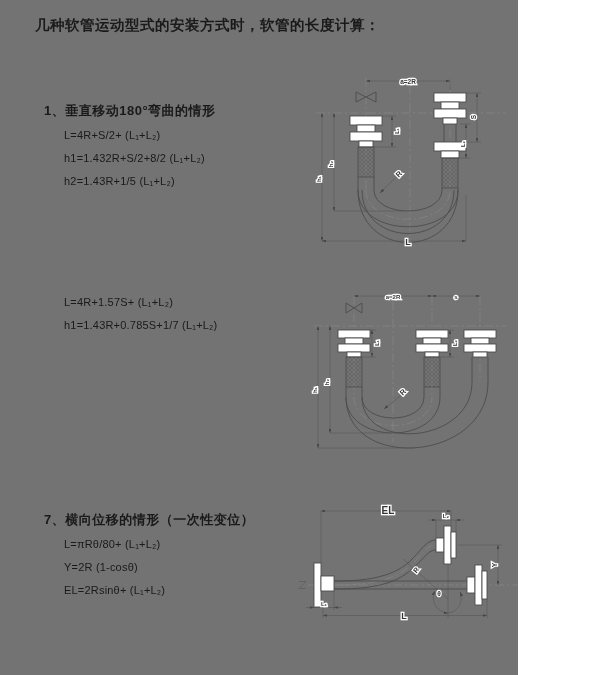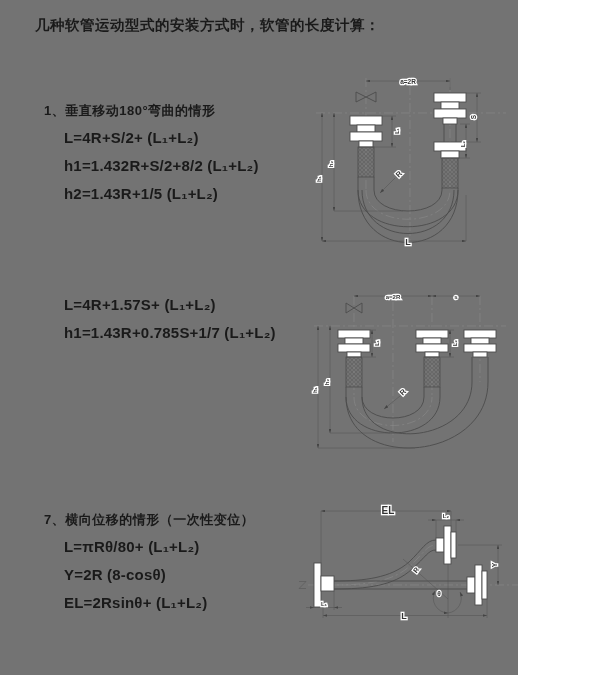--- a/index.html
+++ b/index.html
@@ -1,21 +1,21 @@
 <!DOCTYPE html>
 <html><head>
 <meta charset="utf-8">
 <style>
   html,body{margin:0;padding:0;background:#fff;}
   .page{position:relative;width:518px;height:675px;background:#737373;overflow:hidden;
         font-family:"Liberation Sans","DejaVu Sans",sans-serif;color:#1a1a1a;}
   .title{position:absolute;left:35px;top:16px;font-size:14.5px;font-weight:700;letter-spacing:.5px;white-space:nowrap;}
   .sec{position:absolute;left:44px;width:275px;}
   .sec .h{font-size:13px;font-weight:700;letter-spacing:.5px;margin:0 0 9px 0;white-space:nowrap;}
-  .sec .f{font-size:15px;font-weight:700;letter-spacing:.2px;margin:0 0 11px 20px;white-space:nowrap;}
+  .sec .f{font-size:11px;font-weight:400;letter-spacing:.2px;margin:0 0 11px 20px;white-space:nowrap;}
   svg.diag{position:absolute;}
   .cl{stroke:#8d8d8d;stroke-width:.55;stroke-dasharray:9 3 2 3;fill:none;}
   .ol{stroke:#4c4c4c;stroke-width:.9;fill:none;}
   .fw{stroke:#4c4c4c;stroke-width:.9;fill:#ffffff;}
   .dim{stroke:#555555;stroke-width:.55;fill:none;}
   .lbl{font-family:"Liberation Sans","DejaVu Sans",sans-serif;fill:#333;font-weight:600;
        stroke:#ffffff;stroke-width:2.5px;paint-order:stroke;}
 </style>
 </head>
 <body>
@@ -32,21 +32,21 @@
   </section>
 
   <section class="sec" style="top:296px">
     <div class="f">L=4R+1.57S+ (L₁+L₂)</div>
     <div class="f">h1=1.43R+0.785S+1/7 (L₁+L₂)</div>
   </section>
 
   <section class="sec" style="top:511px">
     <div class="h">7、横向位移的情形（一次性变位）</div>
     <div class="f">L=πRθ/80+ (L₁+L₂)</div>
-    <div class="f">Y=2R (8-cosθ)</div>
+    <div class="f">Y=2R (1-cosθ)</div>
     <div class="f">EL=2Rsinθ+ (L₁+L₂)</div>
   </section>
 
   <svg class="diag" style="left:310px;top:64px" width="280" height="196" viewBox="0 0 280 196">
     <defs>
       <marker id="ae1" markerWidth="8" markerHeight="5.2" refX="8" refY="2.6" orient="auto">
         <path d="M0,0 L8,2.6 L0,5.2 z" fill="#444"></path>
         </marker>
       <marker id="as1" markerWidth="8" markerHeight="5.2" refX="8" refY="2.6" orient="auto-start-reverse">
         <path d="M0,0 L8,2.6 L0,5.2 z" fill="#444"></path>

